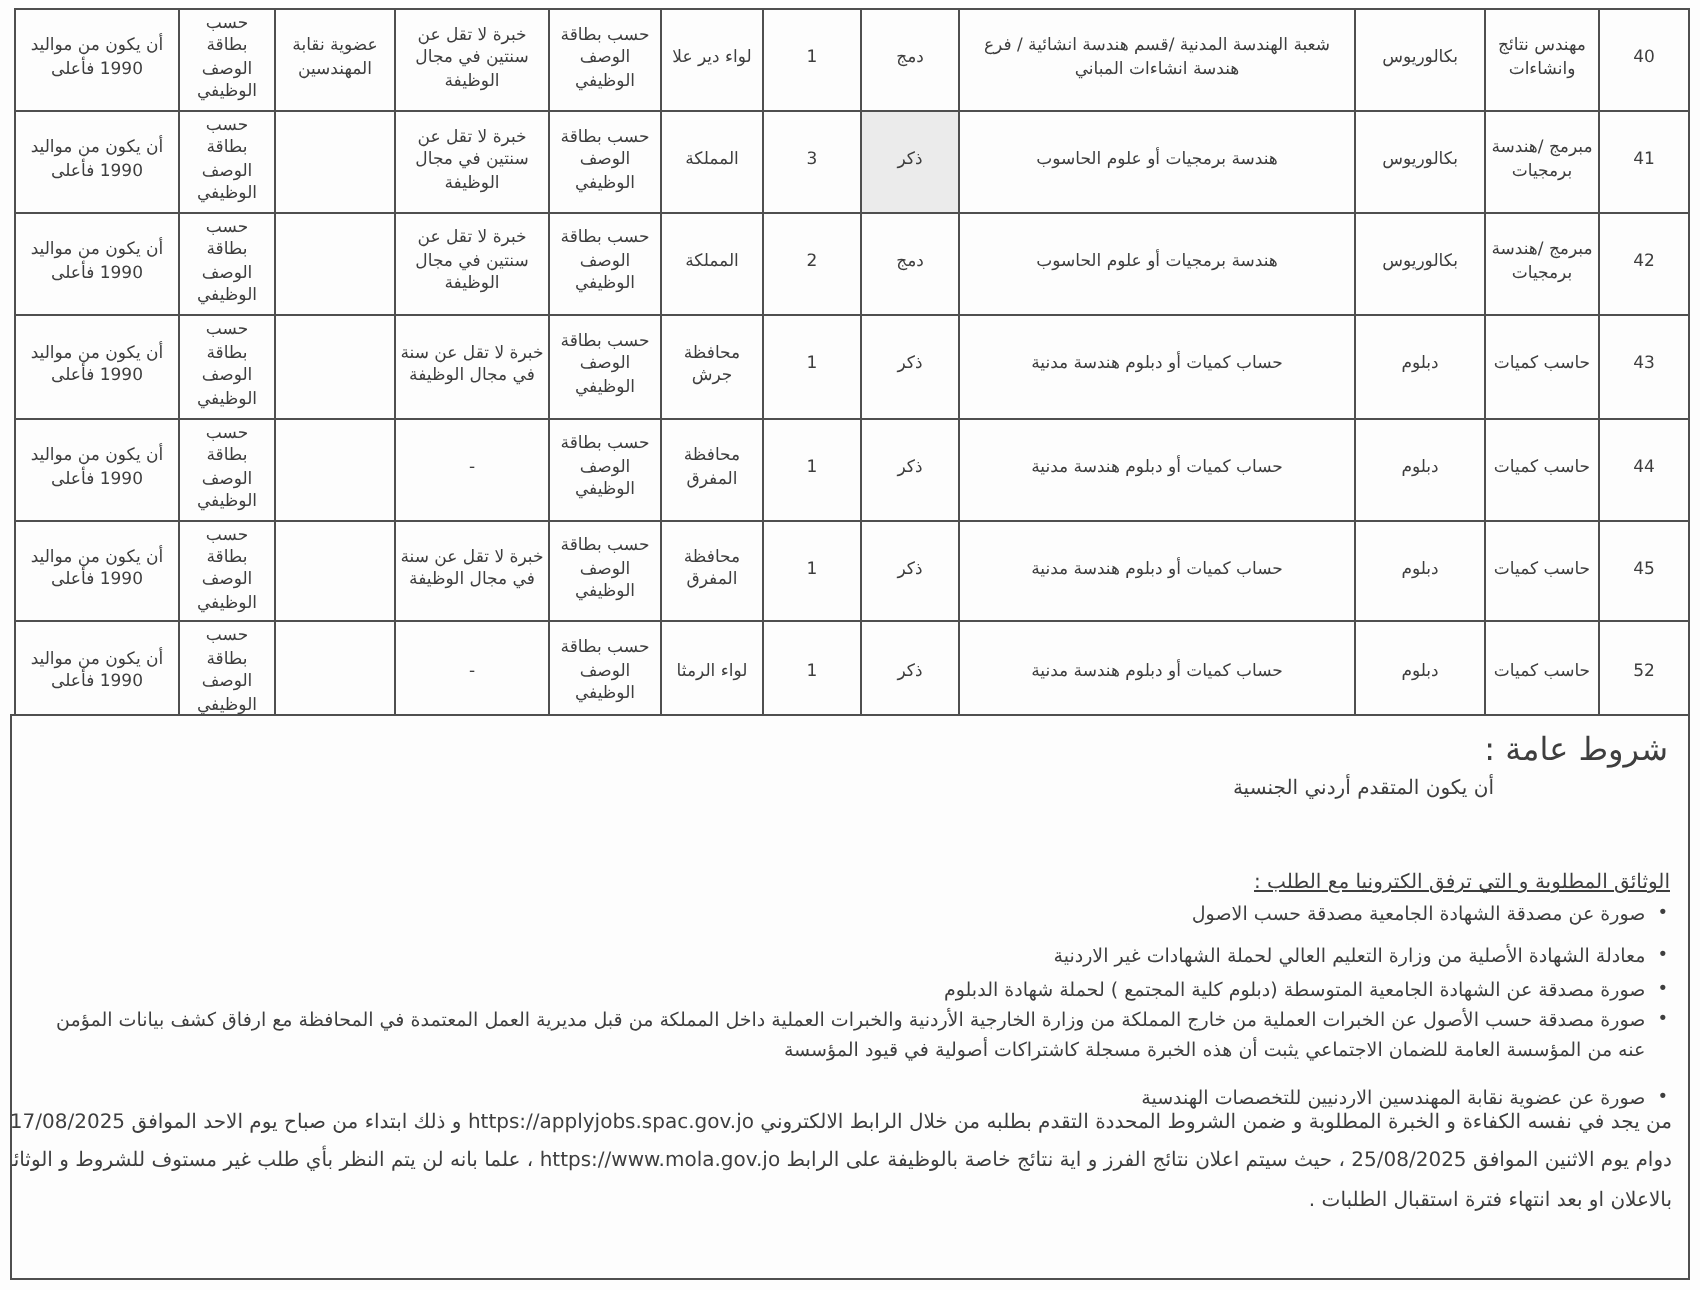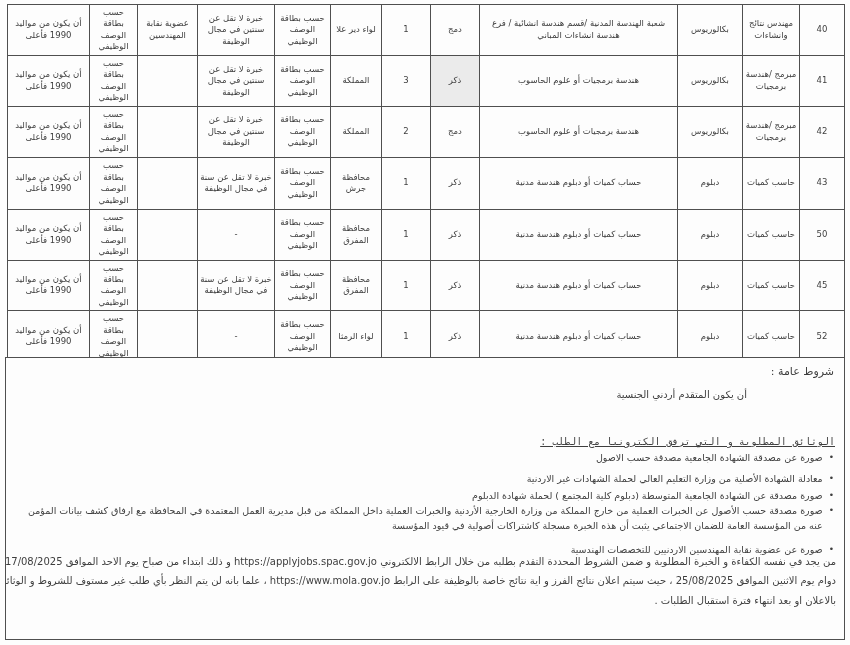--- a/index.html
+++ b/index.html
@@ -12,22 +12,22 @@
   table.jobs{position:absolute;top:4px;right:5px;width:838px;border-collapse:collapse;table-layout:fixed;direction:rtl;}
   table.jobs td{border:1px solid var(--border);text-align:center;vertical-align:middle;
     font-size:8.5px;line-height:1.35;padding:2px;color:var(--text);overflow:hidden;}
   td.serial{font-size:10.5px;}
   td.num{font-size:9.5px;}
   td.shaded{background:var(--shade);}
   
   .conds{position:absolute;top:357px;right:5px;width:838px;height:281px;border:1px solid var(--border);
     background:var(--page_bg);overflow:hidden;font-size:10px;direction:rtl;}
   .conds .abs{position:absolute;white-space:nowrap;}
-  .heading{font-size:11px;}
-  .underline{text-decoration:underline;font-family:Liberation Mono, monospace;}
+  .heading{font-size:16px;}
+  .underline{text-decoration:underline;}
   .bullet{position:absolute;right:10px;left:8px;display:flex;gap:6px;align-items:flex-start;font-size:9.5px;white-space:normal;}
   .bullet .marker{flex:0 0 auto;font-size:9px;line-height:1.5;}
   .bullet .btxt{flex:1 1 auto;text-align:right;line-height:1.55;}
   .para{position:absolute;right:8px;font-size:10px;white-space:nowrap;}
   .foot{position:absolute;right:8px;font-size:10px;white-space:nowrap;}
 </style>
 </head>
 <body>
 
 <div class="page">
@@ -98,21 +98,21 @@
       <td>ذكر</td>
       <td class="num">1</td>
       <td>محافظة جرش</td>
       <td>حسب بطاقة الوصف الوظيفي</td>
       <td>خبرة لا تقل عن سنة في مجال الوظيفة</td>
       <td></td>
       <td>حسب بطاقة الوصف الوظيفي</td>
       <td>أن يكون من مواليد 1990 فأعلى</td>
     </tr>
     <tr style="height:50px">
-      <td class="serial">50</td>
+      <td class="serial">44</td>
       <td>حاسب كميات</td>
       <td>دبلوم</td>
       <td>حساب كميات أو دبلوم هندسة مدنية</td>
       <td>ذكر</td>
       <td class="num">1</td>
       <td>محافظة المفرق</td>
       <td>حسب بطاقة الوصف الوظيفي</td>
       <td>-</td>
       <td></td>
       <td>حسب بطاقة الوصف الوظيفي</td>

